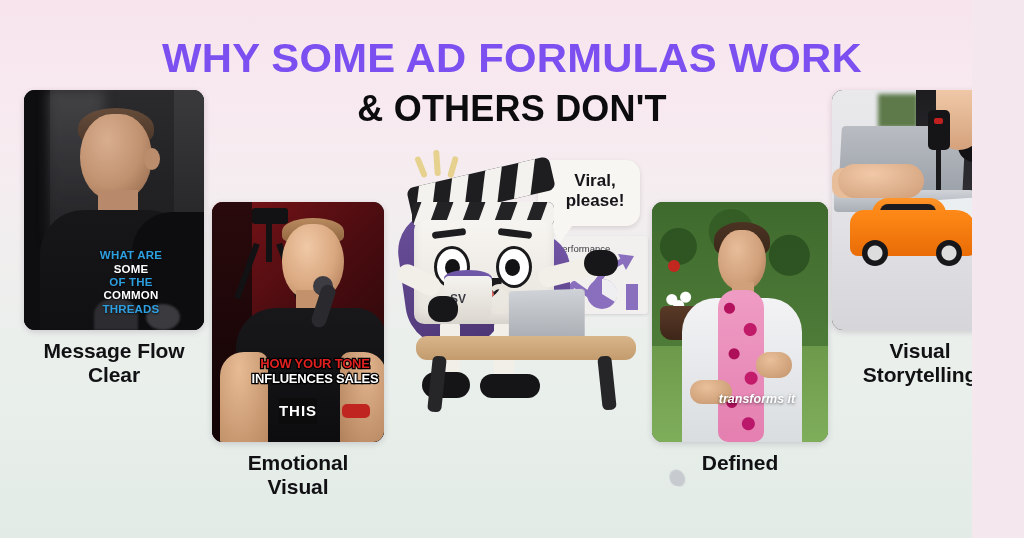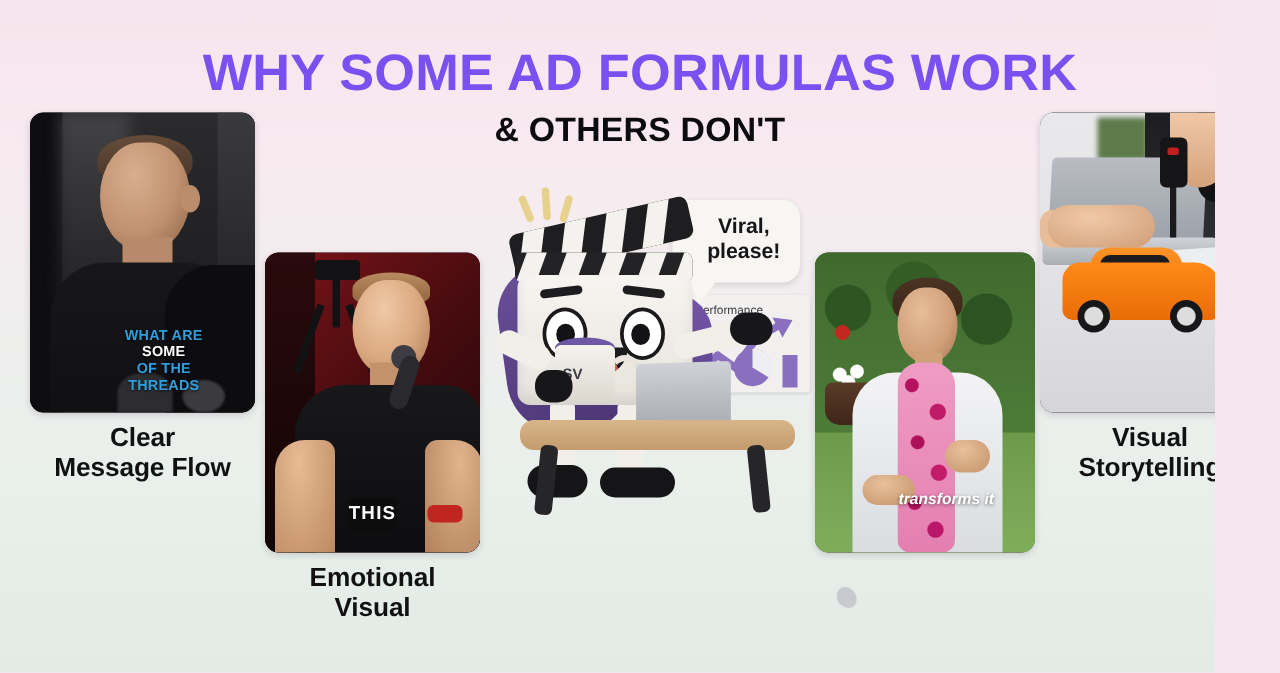--- a/index.html
+++ b/index.html
@@ -35,21 +35,21 @@
     letter-spacing:0.2px;
     color:#7b4ff0;
     line-height:1.0;
     transform:scaleX(1.02);
   }
   .title-line2{
     display:block;
     margin-top:12px;
     font-family:"Liberation Sans", sans-serif;
     font-weight:bold;
-    font-size:27px;
+    font-size:36px;
     letter-spacing:0.2px;
     color:#0c0c0e;
     line-height:1.0;
   }
 
   
   .card{position:absolute;z-index:5;}
   .thumb{
     position:relative;overflow:hidden;border-radius:11px;
     box-shadow:0 2px 6px rgba(60,40,70,0.18);
@@ -296,26 +296,27 @@
         <div class="c1-neck"></div>
         <div class="c1-body"></div>
         <div class="c1-shoulderR"></div>
         <div class="c1-mic"></div>
         <div class="c1-mic2"></div>
       </div>
       <div class="subs" id="c1subs">
         <div class="sub-blue">WHAT ARE</div>
         <div class="sub-white">SOME</div>
         <div class="sub-blue">OF THE</div>
+        <div class="sub-white">COMMON</div>
         <div class="sub-blue">THREADS</div>
       </div>
     </div>
     <div class="caption-label">
+      <div>Message Flow</div>
       <div>Clear</div>
-      <div>Message Flow</div>
     </div>
   </div>
 
   <div class="card" id="card2">
     <div class="thumb" id="c2thumb">
       <div class="scene c2-bg">
         <div class="c2-dark"></div>
         <div class="c2-tripod">
           <i style="left:28px;top:0;width:6px;height:54px;"></i>
           <i style="left:6px;top:34px;width:6px;height:58px;transform:rotate(20deg);"></i>
@@ -325,20 +326,24 @@
         <div class="c2-hair"></div>
         <div class="c2-head"></div>
         <div class="c2-neck"></div>
         <div class="c2-body"></div>
         <div class="c2-armL"></div>
         <div class="c2-armR"></div>
         <div class="c2-michead"></div>
         <div class="c2-micb"></div>
         <div class="c2-watch"></div>
       </div>
+      <div class="subs" id="c2subs">
+        <div class="sub-red stroketext">HOW YOUR TONE</div>
+        <div class="sub-wht-out stroketext">INFLUENCES SALES</div>
+      </div>
       <div class="this-box">THIS</div>
     </div>
     <div class="caption-label">
       <div>Emotional</div>
       <div>Visual</div>
     </div>
   </div>
 
   <div id="mascot">
     <div class="m-spark" style="left:30px;top:6px;width:6px;height:22px;transform:rotate(-22deg);"></div>
@@ -433,20 +438,21 @@
         <div class="c4-top"></div>
         <div class="c4-scarf"></div>
         <div class="c4-handL"></div>
         <div class="c4-handR"></div>
       </div>
       <div class="subs" id="c4subs">
         <div class="sub-soft">transforms it</div>
       </div>
     </div>
     <div class="caption-label">
+      <div>Defined</div>
     </div>
   </div>
 
   <div class="card" id="card5">
     <div class="thumb" id="c5thumb">
       <div class="scene c5-bg">
         <div class="c5-green"></div>
         <div class="c5-deskdark"></div>
         <div class="c5-laptop"></div>
         <div class="c5-laptopbase"></div>

